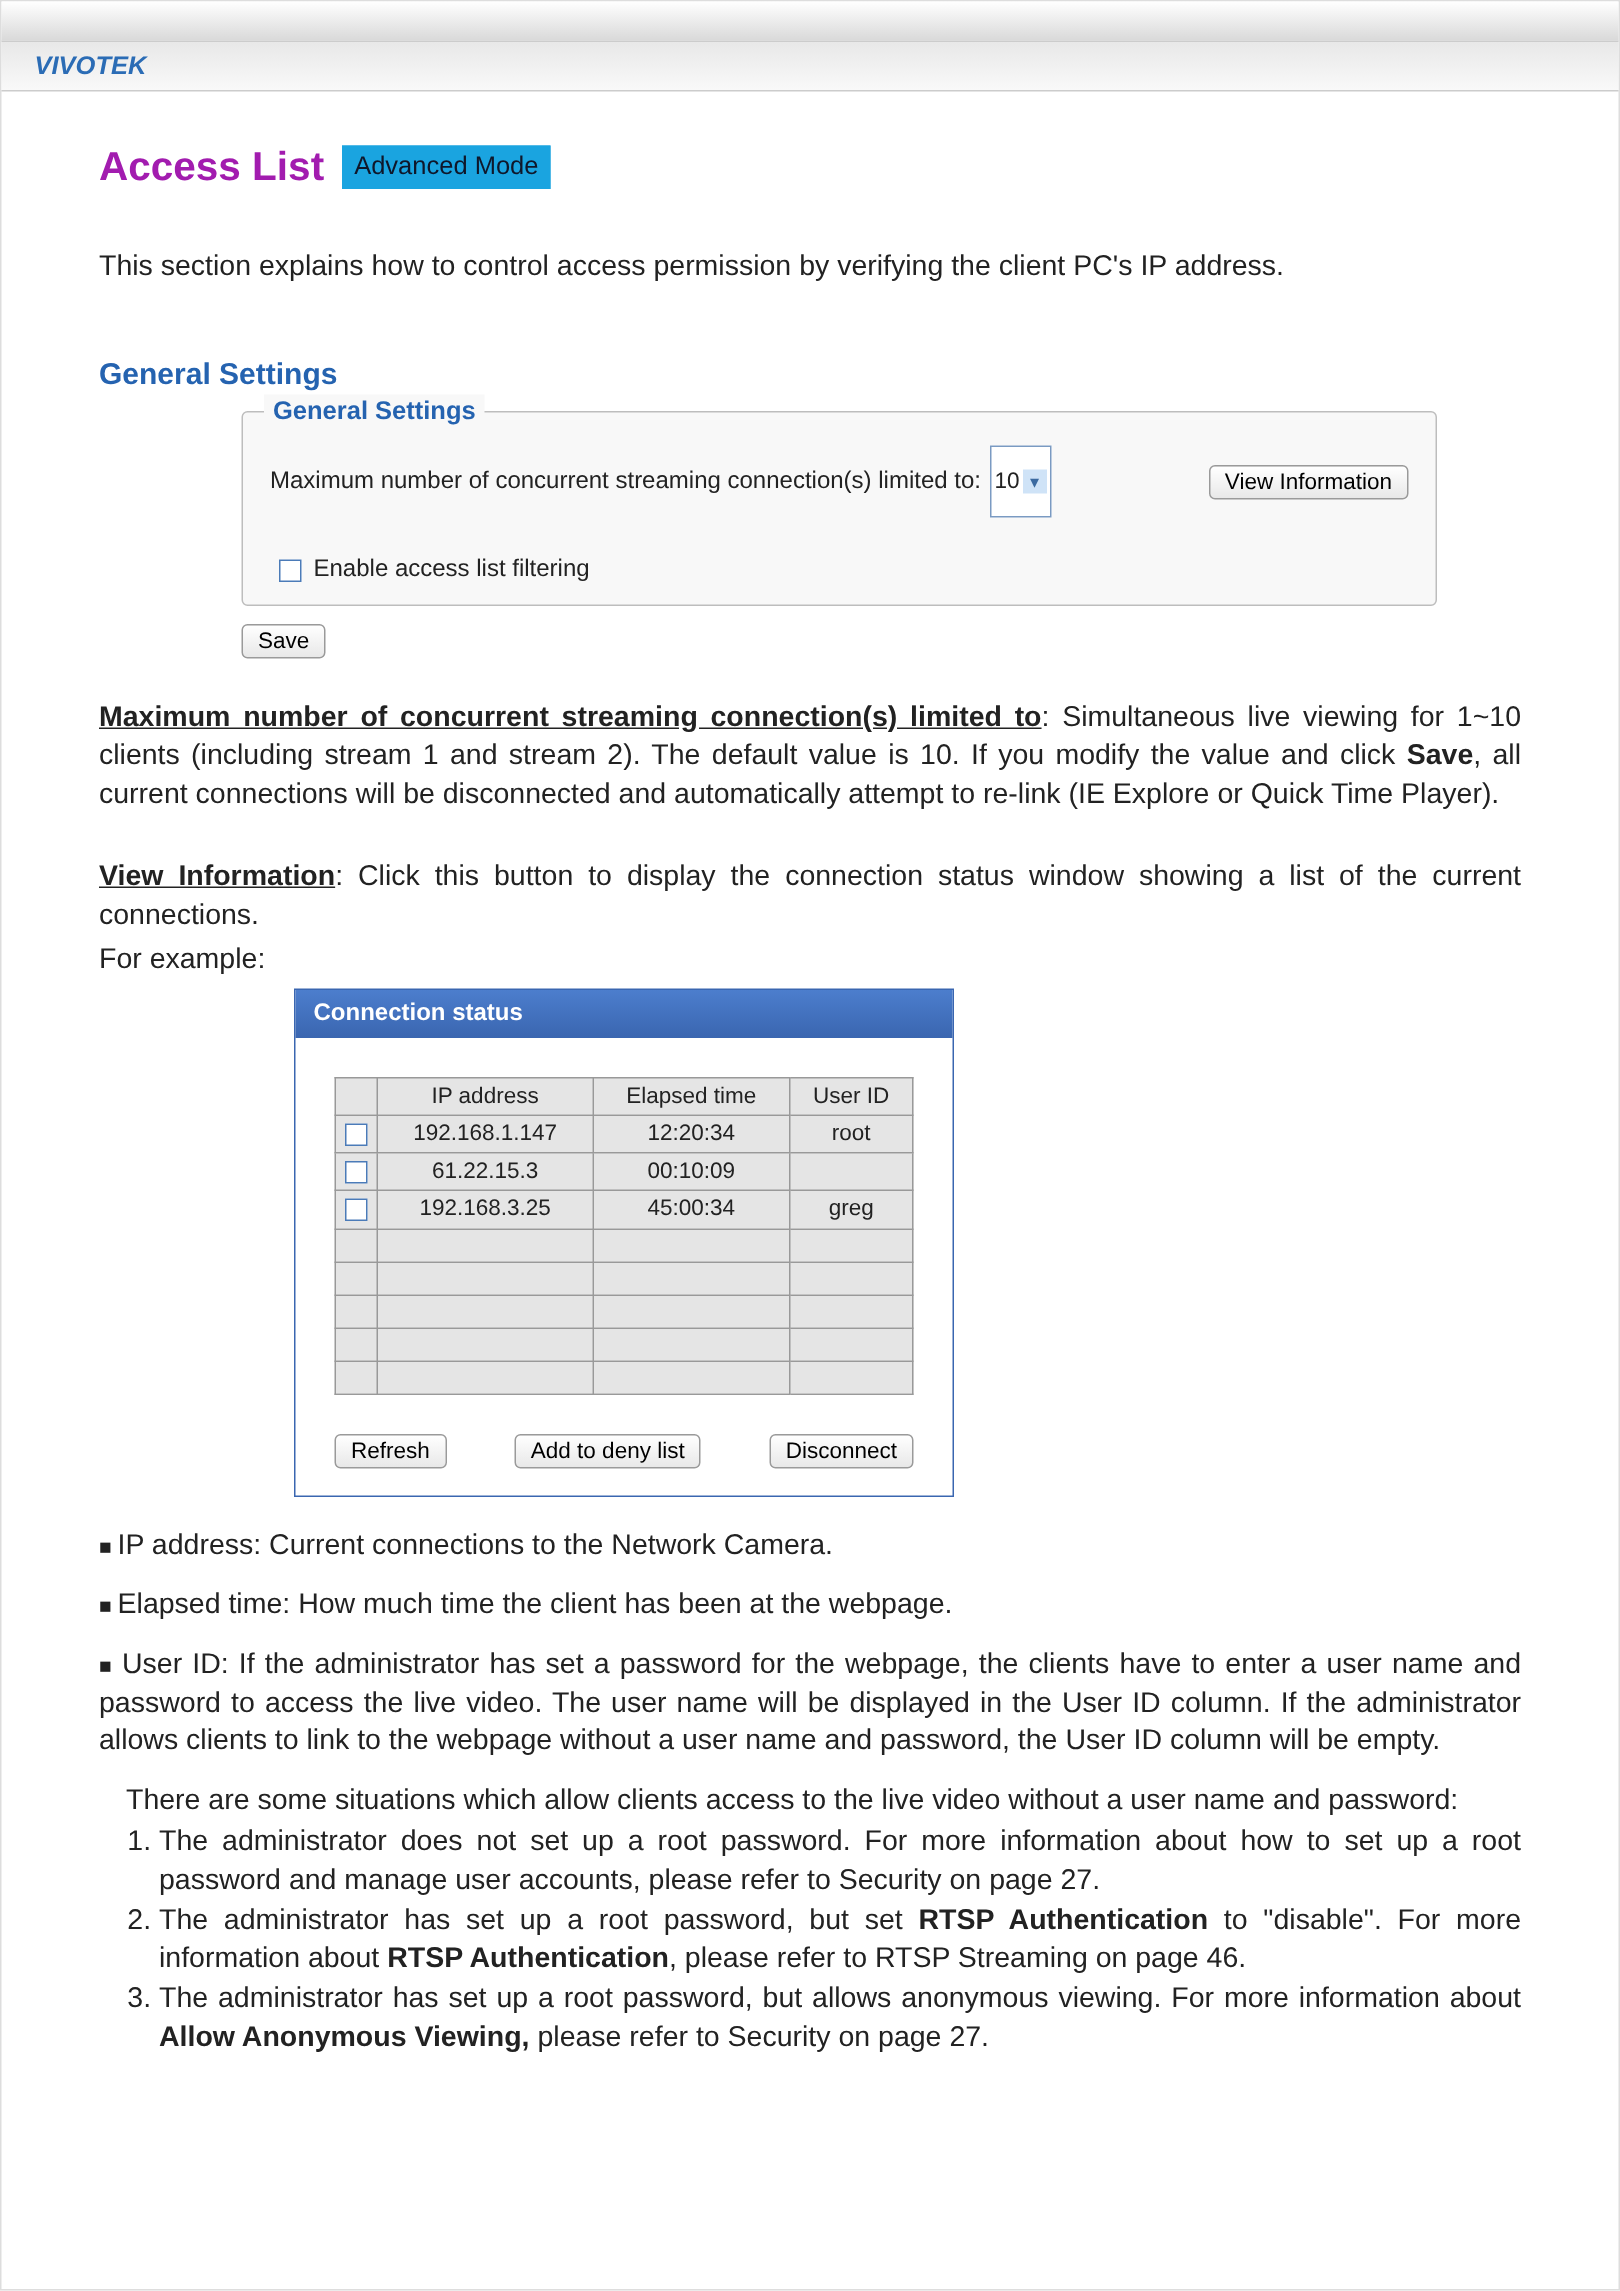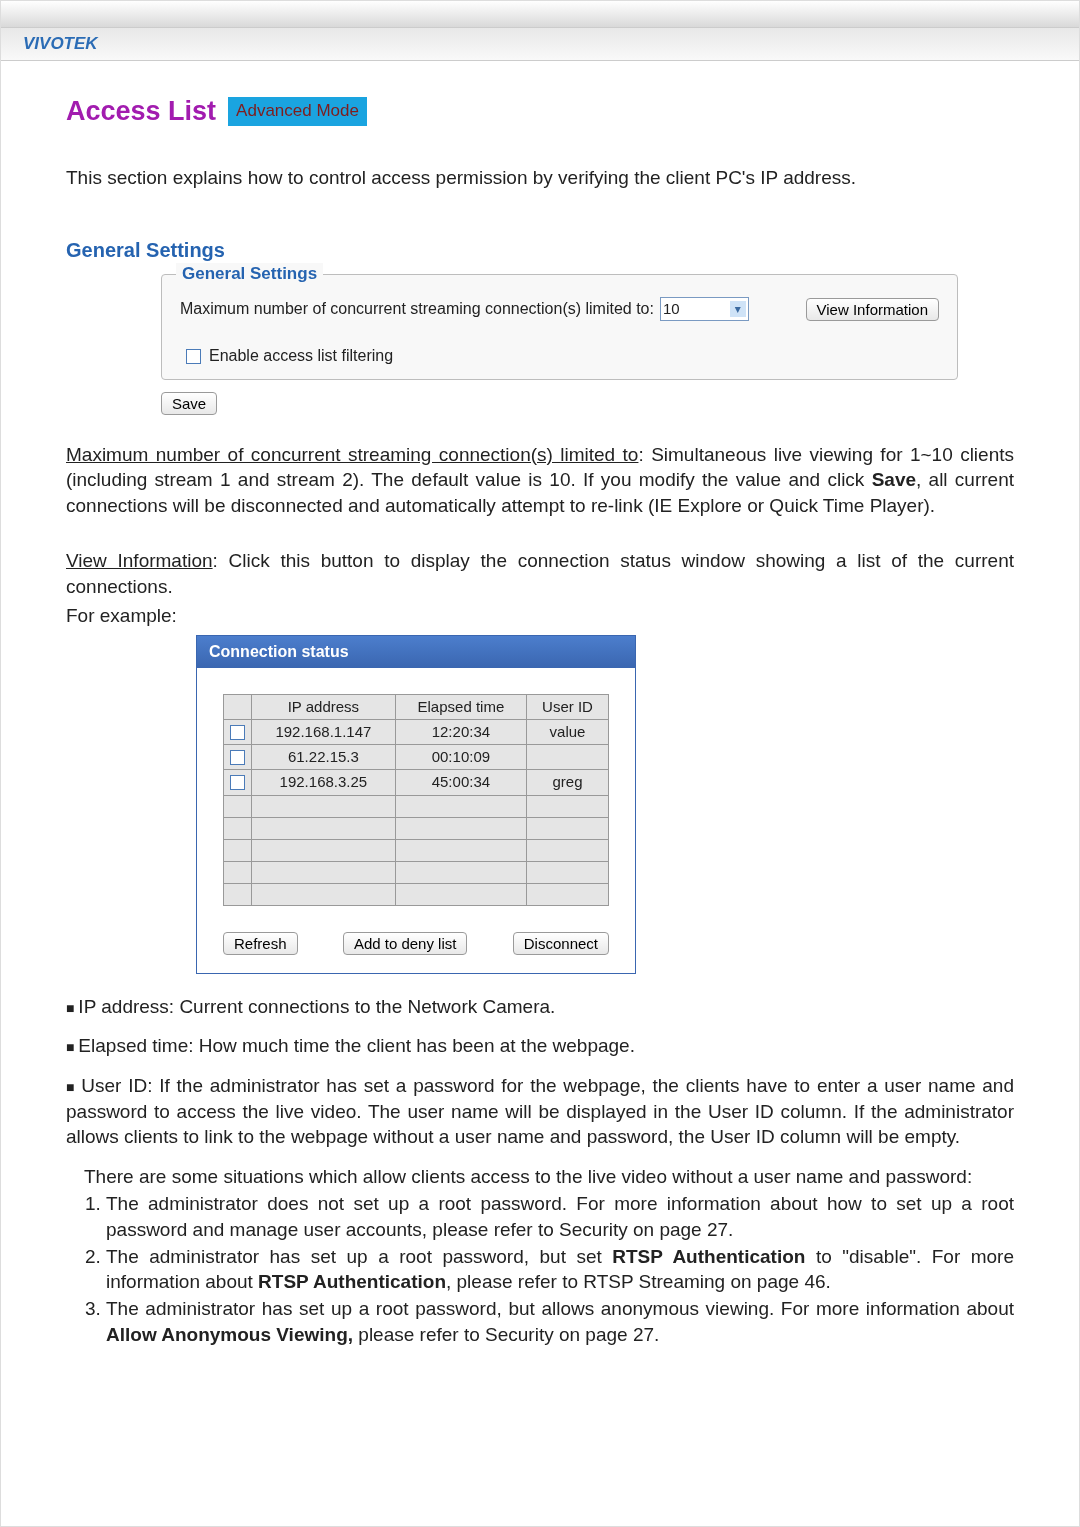--- a/index.html
+++ b/index.html
@@ -49,21 +49,21 @@
     margin-bottom: 36px;
   }
   .title-row h1 {
     margin: 0;
     color: #a21caf;
     font-size: 27px;
     font-weight: bold;
   }
   .adv-badge {
     background: #1aa4e0;
-    color: #7f1d1d;
+    color: #0f172a;
     border: 2px solid #1aa4e0;
     font-size: 17px;
     padding: 1px 6px;
   }
   .intro { margin-bottom: 46px; }
   .section-title {
     color: #2563b0;
     font-weight: bold;
     font-size: 20px;
     margin-bottom: 10px;
@@ -90,24 +90,23 @@
     display: flex;
     align-items: center;
     gap: 6px;
     margin-bottom: 24px;
     font-size: 16px;
   }
   .select {
     border: 1px solid #7a9ac2;
     background: #fff;
     font-size: 15px;
-    padding: 1px 2px;
+    padding: 13px 2px;
     display: inline-flex;
     align-items: center;
-    gap: 48px;
   }
   .select .chev {
     display: inline-block;
     width: 16px;
     text-align: center;
     background: #cfe3f7;
     color: #3b6aa0;
     margin-left: 2px;
     font-size: 12px;
   }
@@ -127,21 +126,21 @@
     font-size: 16px;
   }
   .chk {
     width: 15px;
     height: 15px;
     border: 1px solid #4b7bb8;
     background: #fff;
   }
   .save-wrap { margin: 10px 0 26px 95px; }
   .para { margin-bottom: 4px; text-align: justify; }
-  .u { text-decoration: underline; }
+  .u { text-decoration: underline; font-weight: bold; }
   .conn-panel {
     width: 440px;
     margin: 6px 0 20px 130px;
     border: 1px solid #3a66b0;
     background: #fff;
   }
   .conn-title {
     background: linear-gradient(#4c7ecd,#3a66b0);
     color: #fff;
     font-weight: bold;
@@ -262,21 +261,21 @@
                 <th>User ID</th>
               </tr>
             </thead>
           <tbody id="conn-body">
               <tr>
                 <td class="check-cell">
                   <div class="chk"></div>
                 </td>
                 <td>192.168.1.147</td>
                 <td>12:20:34</td>
-                <td>value</td>
+                <td>root</td>
               </tr>
               <tr>
                 <td class="check-cell">
                   <div class="chk"></div>
                 </td>
                 <td>61.22.15.3</td>
                 <td>00:10:09</td>
                 <td></td>
               </tr>
               <tr>

